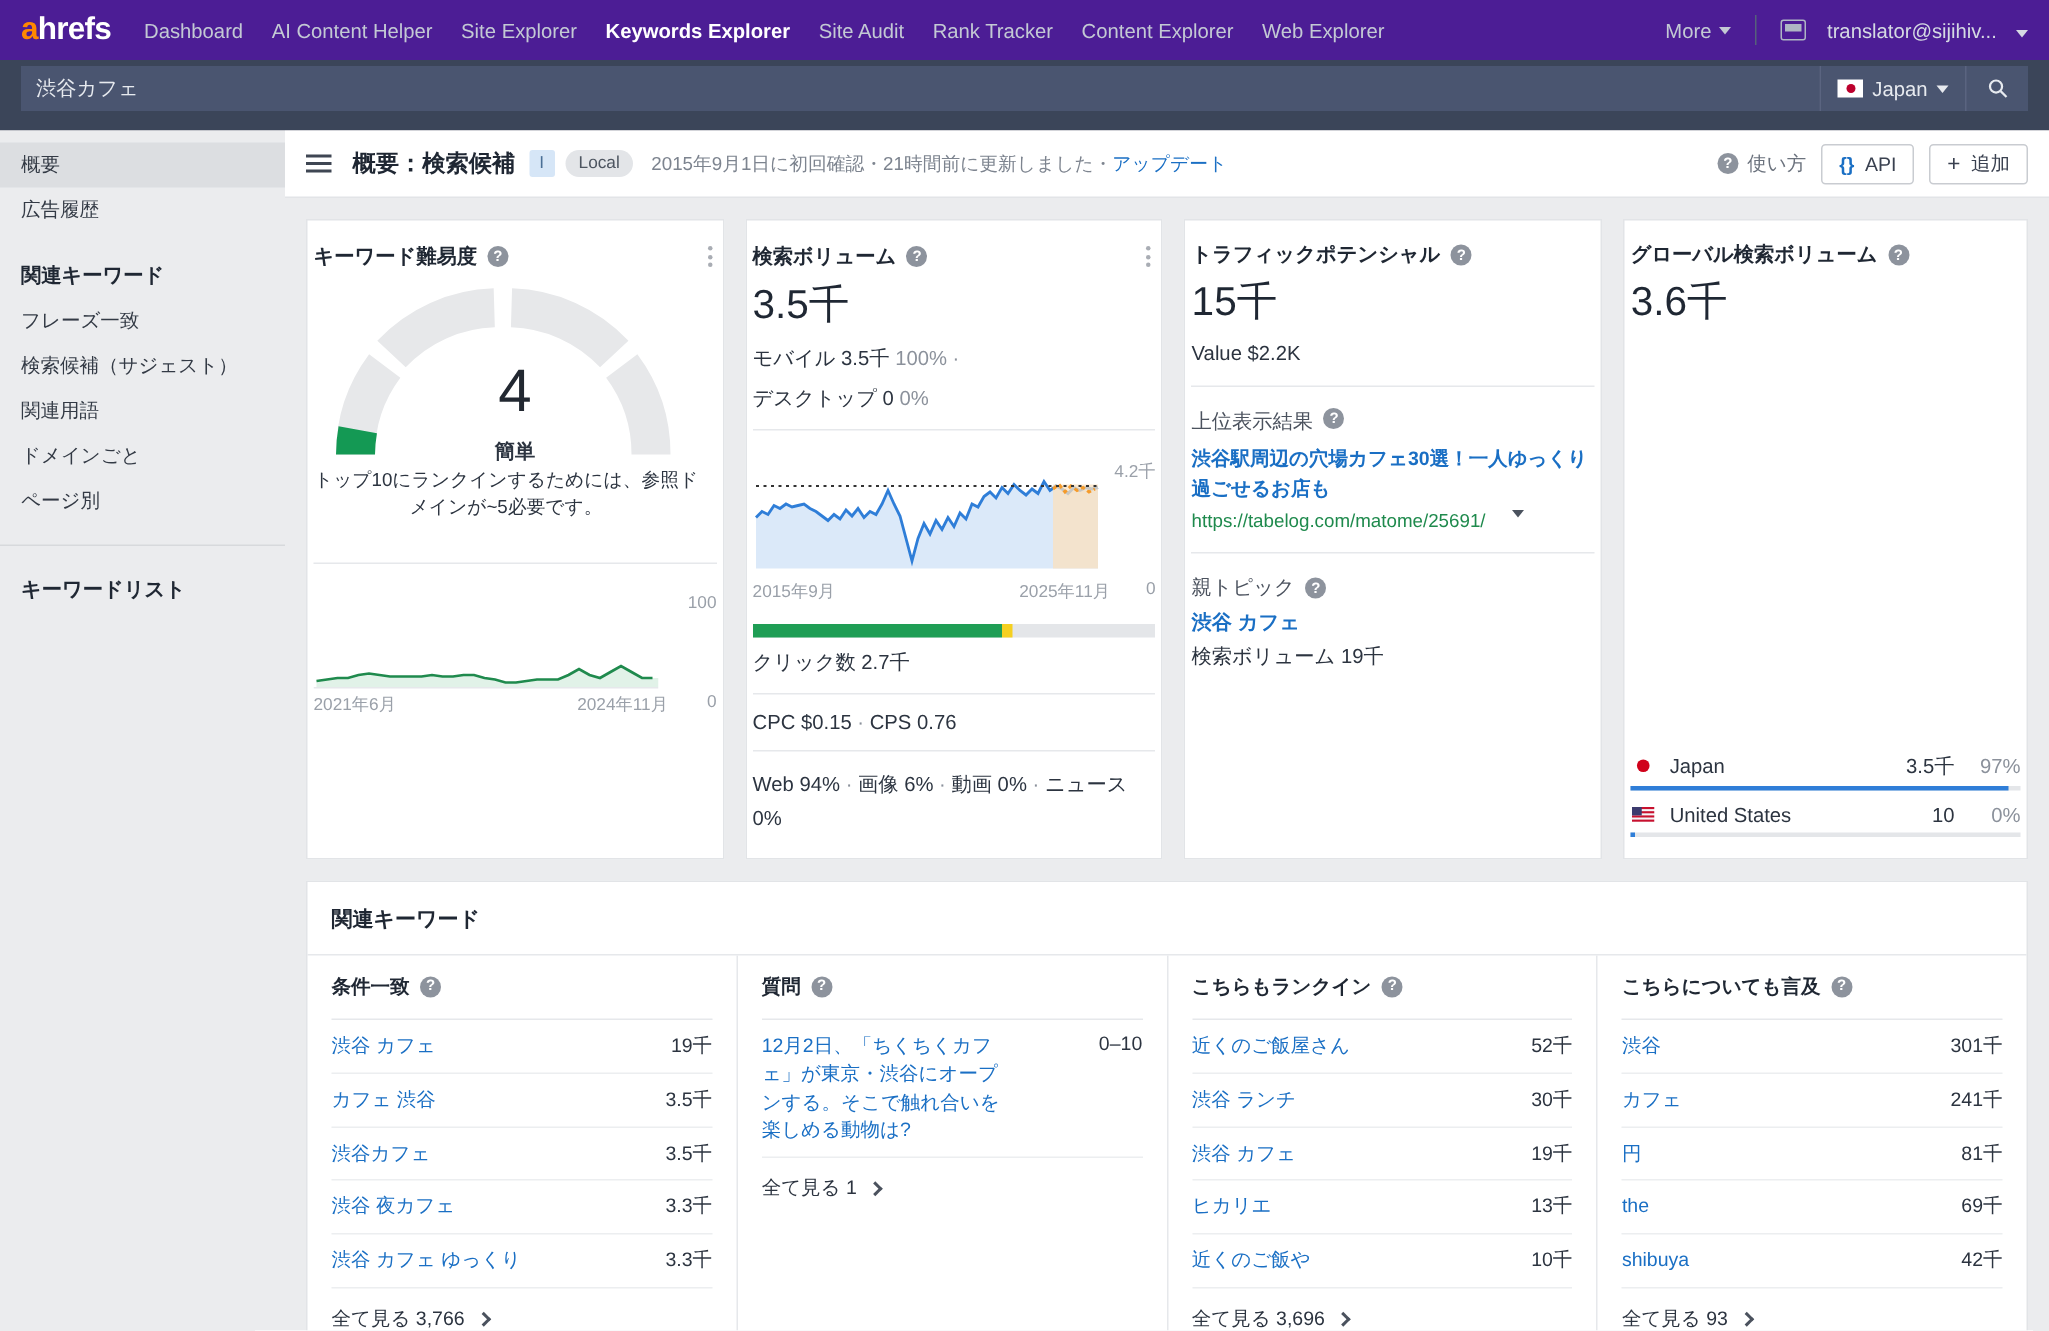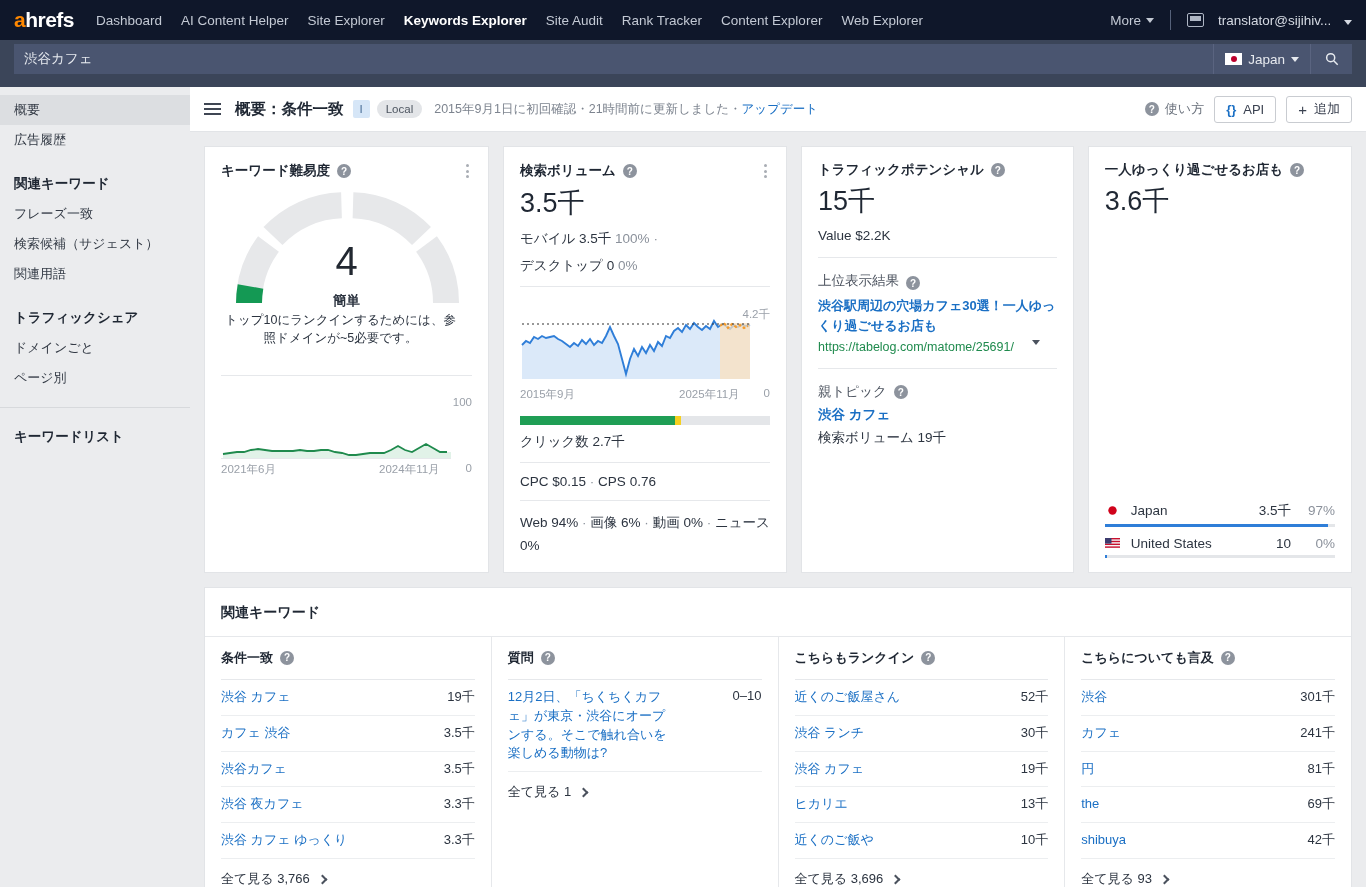--- a/index.html
+++ b/index.html
@@ -4,21 +4,21 @@
 <style>
   * { box-sizing: border-box; margin: 0; padding: 0; }
   html, body {
     width: 1366px; height: 887px;
     font-family: "Liberation Sans", "DejaVu Sans", sans-serif;
     background: #ffffff; overflow: hidden;
   }
 
   
   .topnav {
-    height: 40px; background: #0f172a; display: flex;
+    height: 40px; background: #4c1d95; display: flex;
     align-items: center; padding: 0 14px; position: relative;
   }
   .logo { font-size: 21px; font-weight: bold; color: #ffffff; letter-spacing: -.5px; margin-right: 22px; }
   .logo .a { color: #ff8800; }
   .navlinks { display: flex; align-items: center; gap: 19px; }
   .navlink { font-size: 13.5px; color: #c3c9d4; cursor: pointer; white-space: nowrap; }
   .navlink.active { color: #ffffff; font-weight: bold; }
   .navright { margin-left: auto; display: flex; align-items: center; gap: 0; }
   .more { font-size: 13.5px; color: #c3c9d4; cursor: pointer; display: flex; align-items: center; gap: 5px; }
   .vdiv { width: 1px; height: 20px; background: #55617a; margin: 0 16px; }
@@ -70,21 +70,21 @@
   .meta { font-size: 12.5px; color: #7d848f; }
   .meta a { color: #1a6fc4; text-decoration: none; font-weight: normal; cursor: pointer; }
   .head-right { margin-left: auto; display: flex; align-items: center; gap: 10px; }
   .help-link { font-size: 13px; color: #6b727d; display: flex; align-items: center; gap: 6px; cursor: pointer; }
   .qmark { width:14px;height:14px;border-radius:50%;background:#8d939d;color:#fff;font-size:10px;display:inline-flex;align-items:center;justify-content:center;font-weight:bold; }
   .obtn { border:1px solid #c9ccd1; background:#fff; border-radius:3px; height:27px; padding:0 11px; font-size:13px; color:#3a4150; display:flex; align-items:center; gap:7px; cursor:pointer; }
 
   
   .cards { display: flex; gap: 14px; padding: 14px 14px 0 14px; }
   .card { background: #fff; border: 1px solid #e2e4e7; }
-  .card-pad { padding: 14px 16px; }
+  .card-pad { padding: 14px 4px; }
   .card-title { font-size: 13.5px; font-weight: bold; color: #1f2733; display: flex; align-items: center; gap: 7px; }
   .kebab { margin-left:auto; display:flex; flex-direction:column; gap:2.5px; cursor:pointer; padding:3px; }
   .kebab i { width:3px;height:3px;background:#a9adb4;border-radius:50%;display:block; }
   .bignum { font-size: 27px; color: #1f2733; margin-top: 4px; font-weight: normal; }
   .sub { font-size: 13.5px; color: #2c3440; margin-top: 9px; }
   .sub .dim { color: #8b919b; }
   .hr { height:1px; background:#e6e8eb; margin: 11px 0; }
 
   
   .gauge-wrap { position: relative; height: 170px; margin-top: 6px; }
@@ -167,36 +167,35 @@
 
 <div class="shell">
 
   <div class="sidebar">
     <div class="side-item active">概要</div>
     <div class="side-item">広告履歴</div>
     <div class="side-head">関連キーワード</div>
     <div class="side-item">フレーズ一致</div>
     <div class="side-item">検索候補（サジェスト）</div>
     <div class="side-item">関連用語</div>
-    <div class="side-head">トラフィックシェア</div>
     <div class="side-item">ドメインごと</div>
     <div class="side-item">ページ別</div>
     <div class="side-sep"></div>
     <div class="side-head">キーワードリスト</div>
   </div>
 
   <div class="content">
 
     <div class="pagehead">
       <div class="burger">
           <span></span>
           <span></span>
           <span></span>
         </div>
-      <div class="pagetitle">概要：条件一致</div>
+      <div class="pagetitle">概要：検索候補</div>
       <div class="badge-i">I</div>
       <div class="badge-local">Local</div>
       <div class="meta">
         <span>2015年9月1日に初回確認・21時間前に更新しました・</span><a>アップデート</a>
       </div>
       <div class="head-right">
         <div class="help-link">
           <span class="qmark">?</span>
           <span>使い方</span>
         </div>
@@ -336,21 +335,21 @@
       <div class="card" style="width:285px">
         <div class="card-pad">
           <div class="card-title">
             <span>トラフィックポテンシャル</span>
             <span class="qmark">?</span>
           </div>
           <div class="bignum">15千</div>
           <div class="sub">Value $2.2K</div>
 
           <div class="hr" style="margin:14px 0"></div>
-          <div class="sub" style="margin-top:0;display:flex;align-items:flex-end;gap:7px;color:#4b525e">
+          <div class="sub" style="margin-top:0;display:flex;align-items:flex-start;gap:7px;color:#4b525e">
             <span>上位表示結果</span>
             <span class="qmark">?</span>
           </div>
           <div style="margin-top:6px;font-size:13px;font-weight:bold;line-height:1.5;color:#1a6fc4;cursor:pointer">渋谷駅周辺の穴場カフェ30選！一人ゆっくり過ごせるお店も</div>
           <div style="margin-top:5px;display:flex;align-items:flex-start;gap:18px">
             <span class="green-link">https://tabelog.com/matome/25691/</span>
             <span class="caret" style="color:#4b525e"></span>
           </div>
 
           <div class="hr" style="margin:14px 0"></div>
@@ -359,21 +358,21 @@
             <span class="qmark">?</span>
           </div>
           <div style="margin-top:5px;font-size:13.5px;font-weight:bold;color:#1a6fc4;cursor:pointer">渋谷 カフェ</div>
           <div class="sub" style="margin-top:5px">検索ボリューム 19千</div>
         </div>
       </div>
 
       <div class="card" style="width:276px;display:flex;flex-direction:column">
         <div class="card-pad" style="flex:1;display:flex;flex-direction:column">
           <div class="card-title">
-            <span>一人ゆっくり過ごせるお店も</span>
+            <span>グローバル検索ボリューム</span>
             <span class="qmark">?</span>
           </div>
           <div class="bignum">3.6千</div>
 
           <div style="margin-top:auto">
             <div class="country-row">
               <span style="width:16px;display:inline-flex;justify-content:center">
                 <svg width="13" height="13" viewBox="0 0 13 13">
                     <circle cx="6.5" cy="6.5" r="4.2" fill="#d0021b"></circle>
                   </svg>

